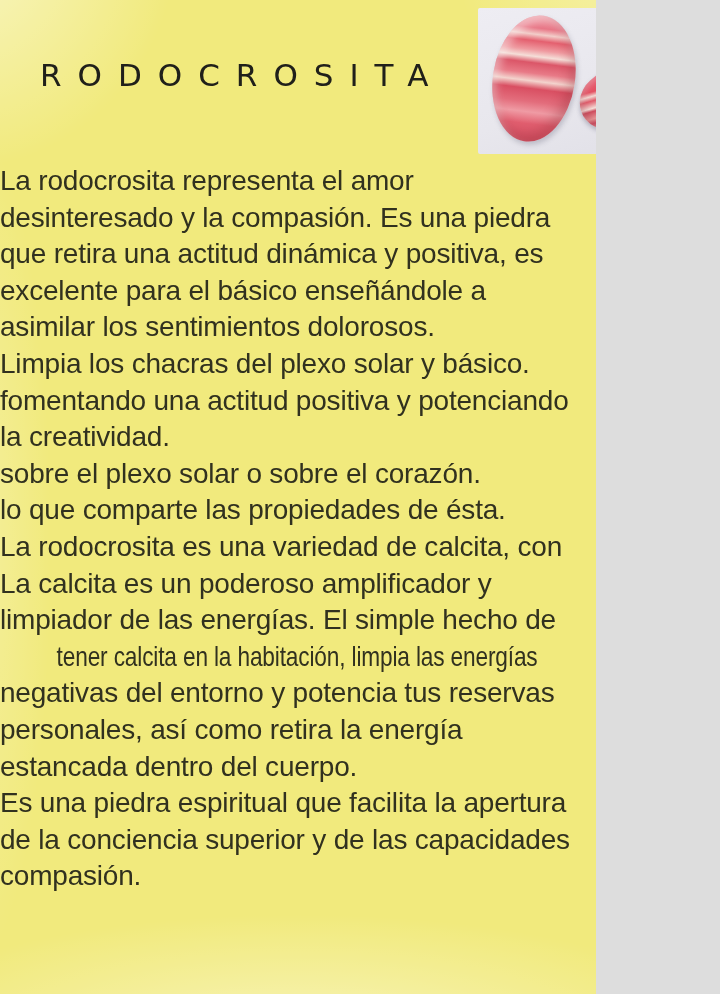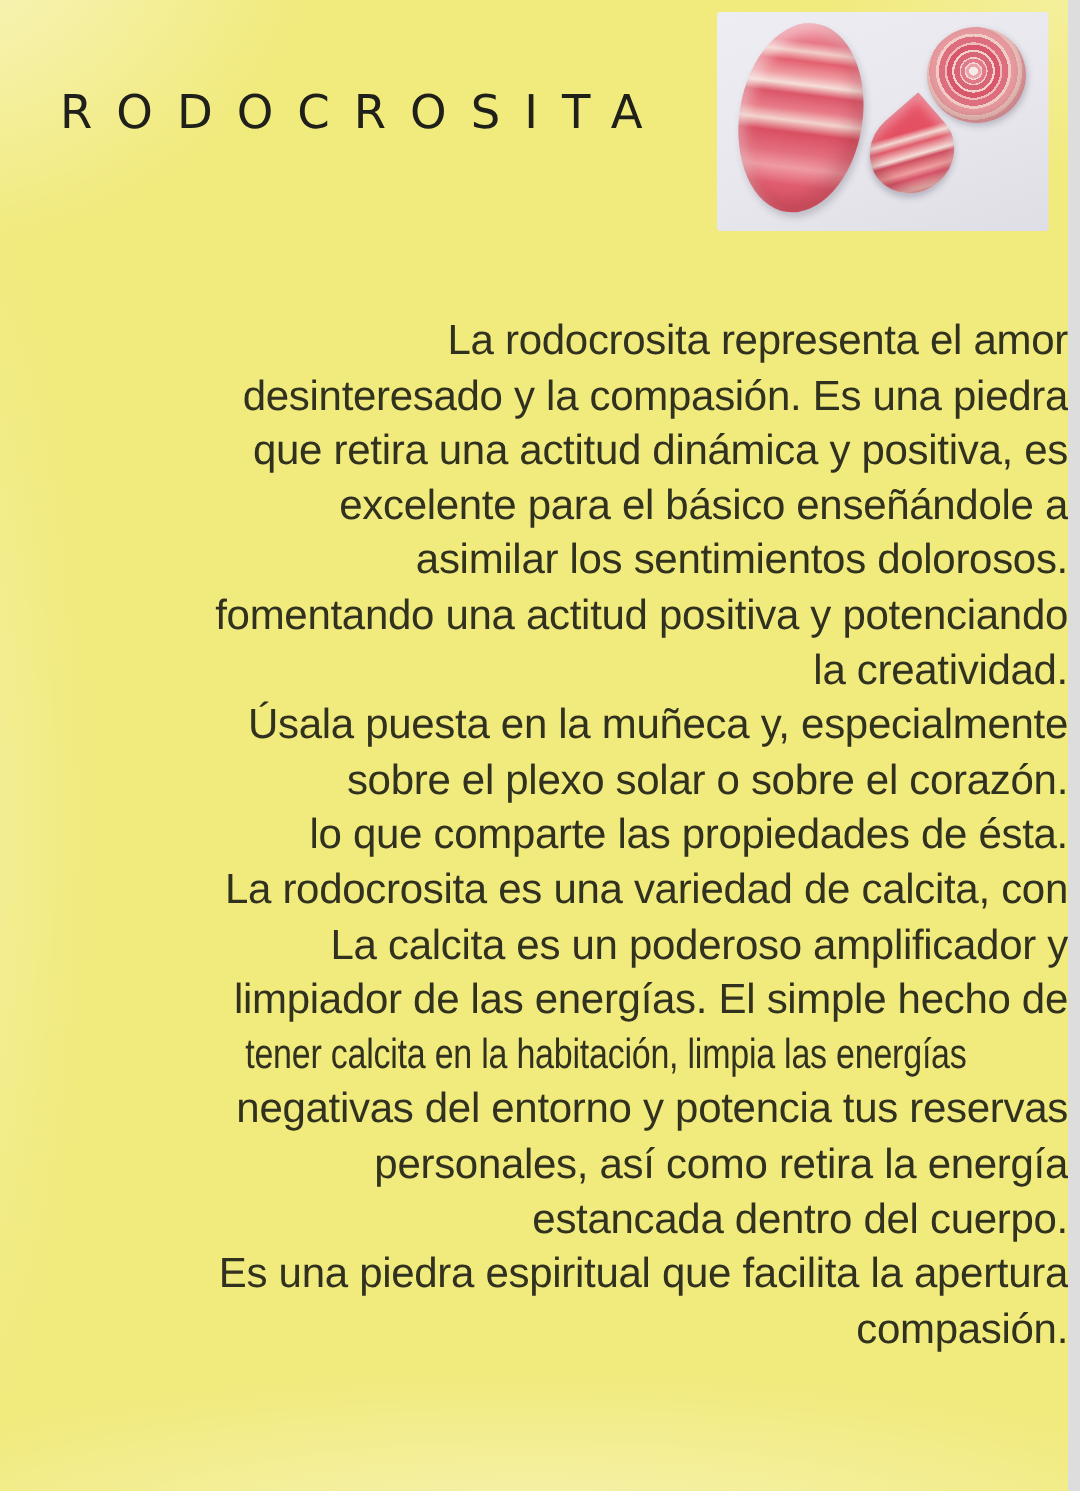--- a/index.html
+++ b/index.html
@@ -1,20 +1,20 @@
 <!DOCTYPE html>
 <html><head>
 <meta charset="utf-8">
 <style>
   * { margin: 0; padding: 0; box-sizing: border-box; }
   html, body { background: #ddd; }
 
   .canvas {
     position: relative;
-    width: 712px;
+    width: 596px;
     height: 994px;
     overflow: hidden;
     font-family: "Liberation Sans", sans-serif;
     background:
       radial-gradient(90% 55% at -8% -6%, rgba(255,255,250,0.60) 0%, rgba(255,255,250,0) 42%),
       radial-gradient(55% 30% at 108% -5%, rgba(255,255,250,0.40) 0%, rgba(255,255,250,0) 58%),
       radial-gradient(120% 20% at 50% 104%, rgba(255,255,250,0.45) 0%, rgba(255,255,250,0) 60%),
       radial-gradient(18% 60% at -4% 55%, rgba(255,255,250,0.25) 0%, rgba(255,255,250,0) 70%),
       linear-gradient(#f1ea7d, #f1ea7d);
   }
@@ -91,26 +91,25 @@
       inset -2px -4px 7px rgba(120,60,60,0.30),
       1px 2px 4px rgba(70,70,95,0.30);
   }
 
   
   .body-text {
     position: absolute;
     left: 0;
     right: 0;
     top: 163px;
-    text-align: right;
+    text-align: left;
     color: #31311f;
     font-size: 28px;
     line-height: 36.6px;
     letter-spacing: -0.2px;
-    margin-top: 46px;
   }
   .body-text .line { white-space: nowrap; }
   .body-text .line.condensed {
     transform: scaleX(0.81);
     transform-origin: 50% 50%;
   }
 </style>
 </head>
 <body>
 
@@ -123,29 +122,30 @@
     <div class="stone stone-teardrop"></div>
     <div class="stone stone-round"></div>
   </div>
 
   <div class="body-text">
       <div class="line">La rodocrosita representa el amor</div>
       <div class="line">desinteresado y la compasión. Es una piedra</div>
       <div class="line">que retira una actitud dinámica y positiva, es</div>
       <div class="line">excelente para el básico enseñándole a</div>
       <div class="line">asimilar los sentimientos dolorosos.</div>
+      <div class="line">Limpia los chacras del plexo solar y básico.</div>
       <div class="line">fomentando una actitud positiva y potenciando</div>
       <div class="line">la creatividad.</div>
-      <div class="line">Úsala puesta en la muñeca y, especialmente</div>
       <div class="line">sobre el plexo solar o sobre el corazón.</div>
       <div class="line">lo que comparte las propiedades de ésta.</div>
       <div class="line">La rodocrosita es una variedad de calcita, con</div>
       <div class="line">La calcita es un poderoso amplificador y</div>
       <div class="line">limpiador de las energías. El simple hecho de</div>
       <div class="line condensed">tener calcita en la habitación, limpia las energías</div>
       <div class="line">negativas del entorno y potencia tus reservas</div>
       <div class="line">personales, así como retira la energía</div>
       <div class="line">estancada dentro del cuerpo.</div>
       <div class="line">Es una piedra espiritual que facilita la apertura</div>
+      <div class="line">de la conciencia superior y de las capacidades</div>
       <div class="line">compasión.</div>
     </div>
 
 </div>
 
 </body></html>

